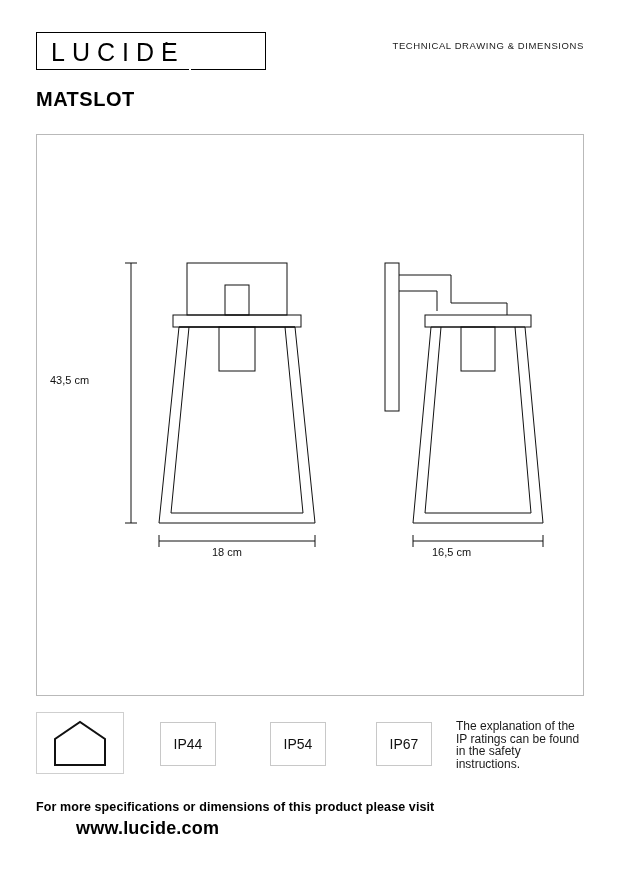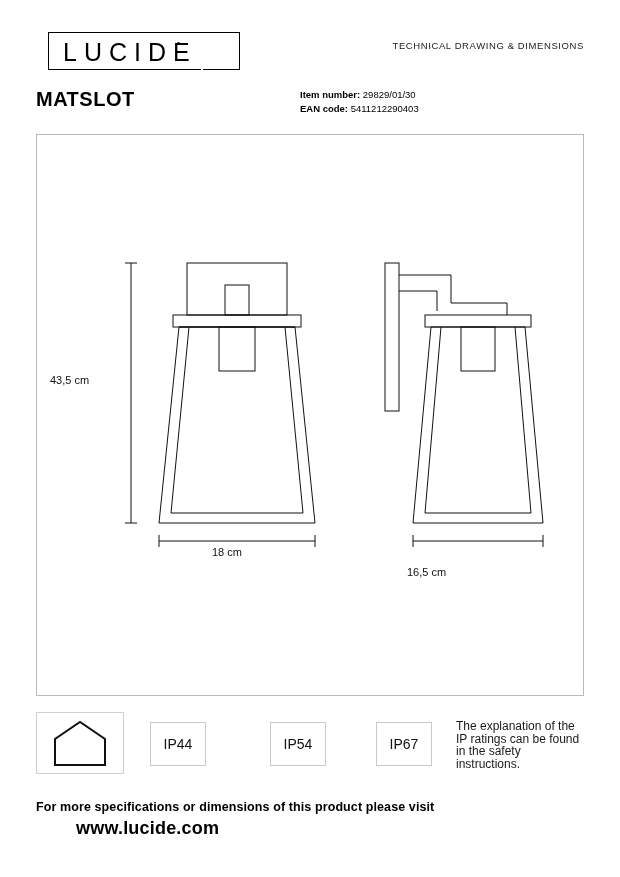--- a/index.html
+++ b/index.html
@@ -25,23 +25,23 @@
   
   .header {
     position: absolute;
     left: 36px;
     top: 28px;
     width: 548px;
     height: 44px;
   }
   .logo-box {
     position: absolute;
-    left: 12px;
+    left: 0;
     top: 4px;
-    width: 192px;
+    width: 230px;
     height: 38px;
     border: 1.5px solid #000;
     box-sizing: border-box;
   }
   .logo-text {
     position: absolute;
     left: 14px;
     top: 6px;
     font-size: 25px;
     letter-spacing: 7px;
@@ -124,23 +124,22 @@
   }
   .dim-height {
     left: 50px;
     top: 374px;
   }
   .dim-w1 {
     left: 212px;
     top: 546px;
   }
   .dim-w2 {
-    left: 407px;
+    left: 432px;
     top: 546px;
-    margin-top: 20px;
   }
 
   
   .ip-row {
     position: absolute;
     left: 36px;
     top: 712px;
     width: 548px;
     height: 66px;
   }
@@ -168,21 +167,21 @@
     height: 44px;
     border: 1px solid #c8c8c8;
     box-sizing: border-box;
     background: #fff;
     font-size: 14px;
     color: #111;
     display: flex;
     align-items: center;
     justify-content: center;
   }
-  .ip1 { left: 114px; }
+  .ip1 { left: 124px; }
   .ip2 { left: 196px; margin-left: 38px; }
   .ip3 { left: 268px; }
   .ip4 { left: 340px; }
 
   .ip-note {
     position: absolute;
     left: 420px;
     top: 8px;
     width: 130px;
     font-size: 12px;
@@ -217,30 +216,20 @@
   <div class="header">
     <div class="logo-box">
       <div class="logo-text">LUCIDE</div>
       <div class="logo-dot"></div>
       <div class="logo-bar"></div>
     </div>
     <div class="header-right">TECHNICAL DRAWING &amp; DIMENSIONS</div>
   </div>
 
   <div class="product-title">MATSLOT</div>
-  <div class="meta">
-    <div>
-      <span class="label">Item number:</span>
-      <span>29829/01/30</span>
-    </div>
-    <div>
-      <span class="label">EAN code:</span>
-      <span>5411212290403</span>
-    </div>
-  </div>
 
   <div class="frame">
 
     <svg class="drawing-svg" width="548" height="562" viewBox="0 0 548 562">
       <g fill="none" stroke="#111111" stroke-width="1" stroke-linejoin="miter">
 
         <g stroke="#111111">
           <line x1="94" y1="128" x2="94" y2="388"></line>
           <line x1="88" y1="128" x2="100" y2="128"></line>
           <line x1="88" y1="388" x2="100" y2="388"></line>

